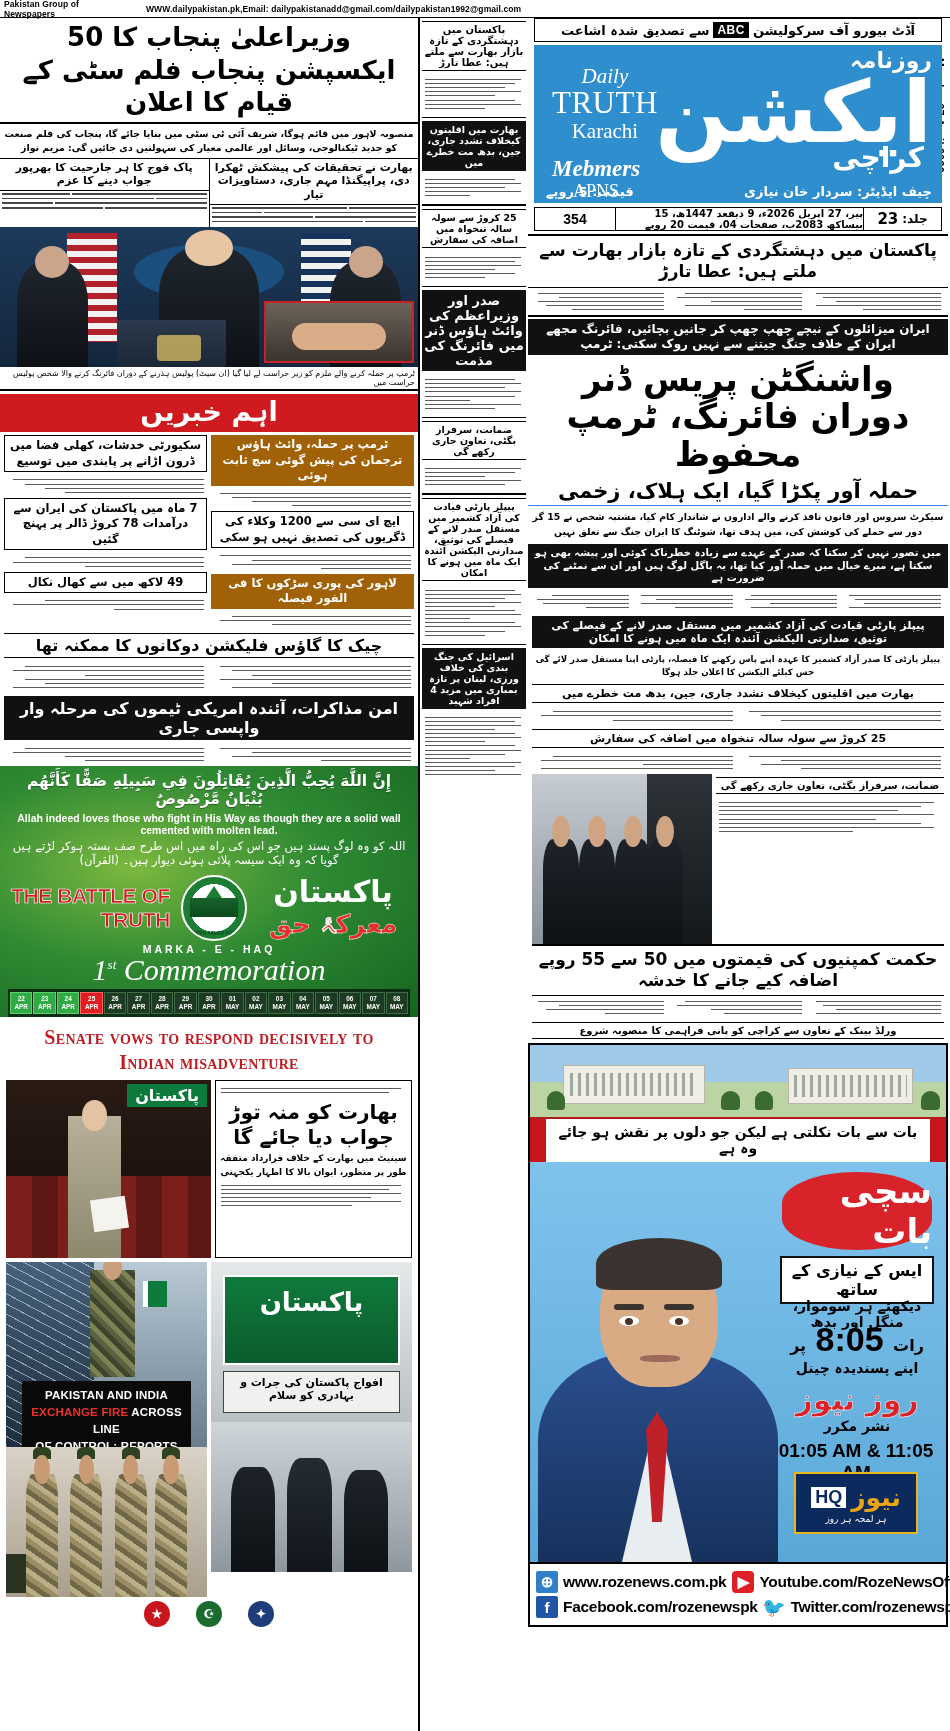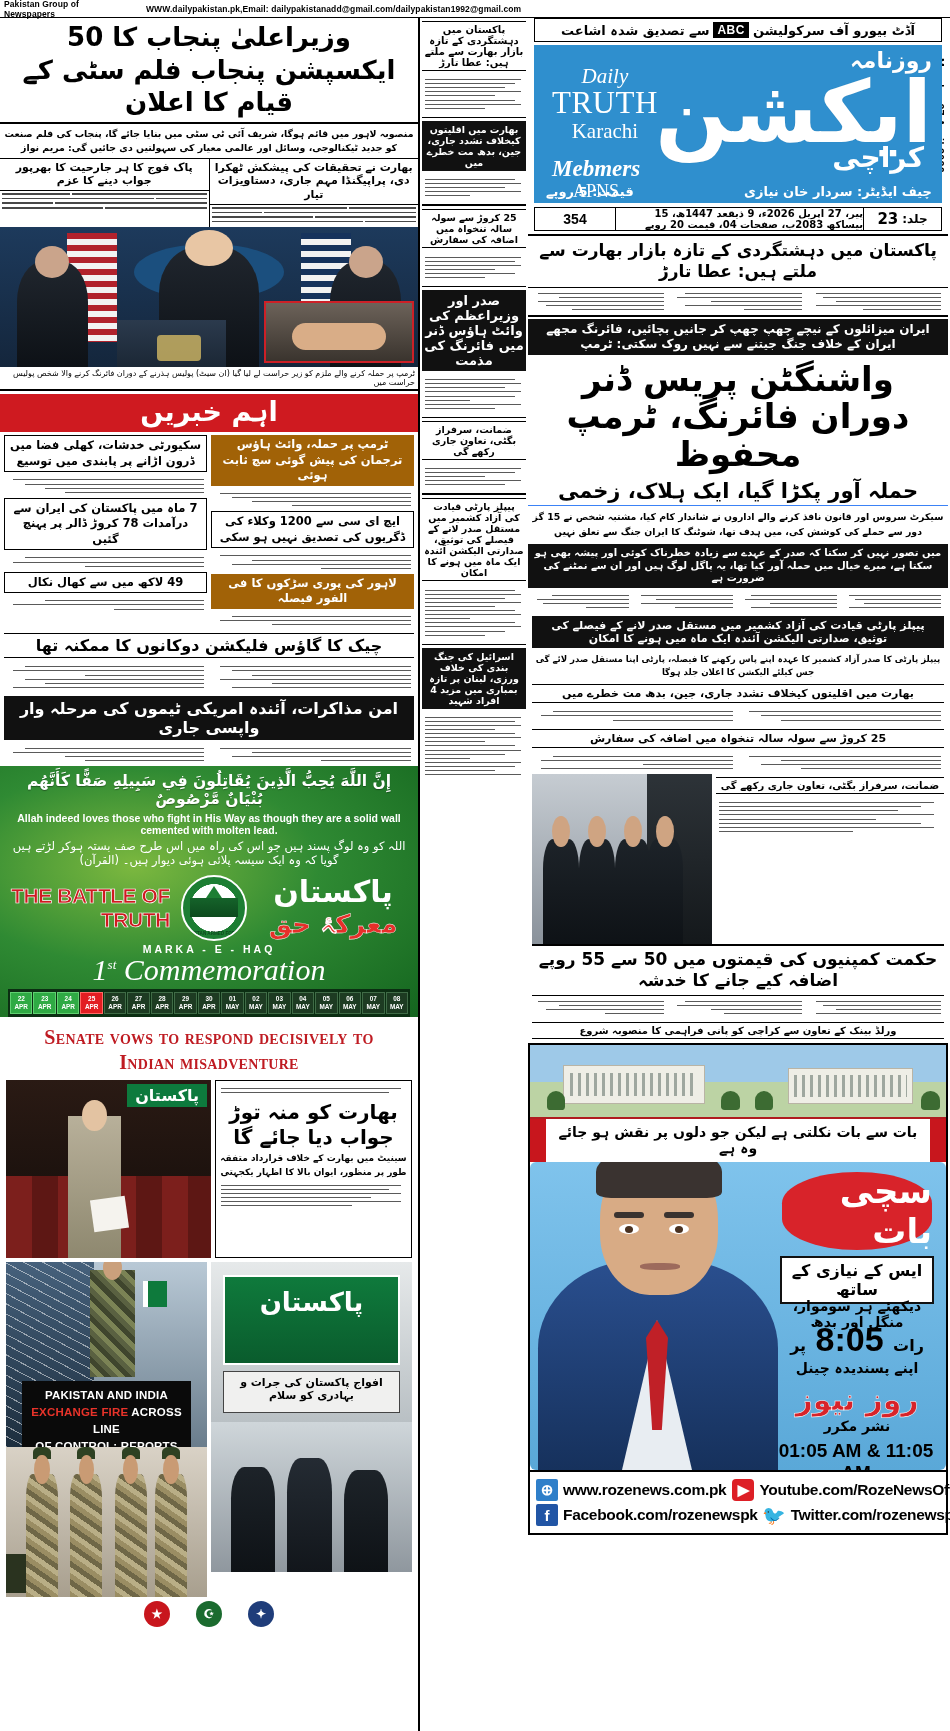--- a/index.html
+++ b/index.html
@@ -435,21 +435,21 @@
   }
   .roze-quote {
     position:relative; background:#fff; border-top:2px solid #b01c20;
     direction:rtl; text-align:center; padding:5px 26px 6px 26px;
     font-family:"DejaVu Sans", sans-serif; font-weight:bold; font-size:14px;
   }
   .roze-quote::before, .roze-quote::after{
     content:''; position:absolute; top:0; bottom:0; width:16px; background:#c8161d;
   }
   .roze-quote::before{ left:0; } .roze-quote::after{ right:0; }
-  .roze-main { position:relative; height:308px; background: linear-gradient(#7fc3ec,#5aa8d8); overflow:hidden;border-radius:6px; }
+  .roze-main { position:relative; height:400px; background: linear-gradient(#7fc3ec,#5aa8d8); overflow:hidden; }
   .sachi {
     position:absolute; right:14px; top:10px; width:150px; height:78px;
     background:#d8232a; border-radius:50%/40%;
     display:flex; align-items:center; justify-content:center;
     color:#fff; font-family:"DejaVu Sans", sans-serif; font-weight:bold;
     font-size:34px; direction:rtl;
   }
   .with-niazi {
     position:absolute; right:12px; top:94px; width:154px;
     border:2px solid #111; background:#fff; text-align:center;

